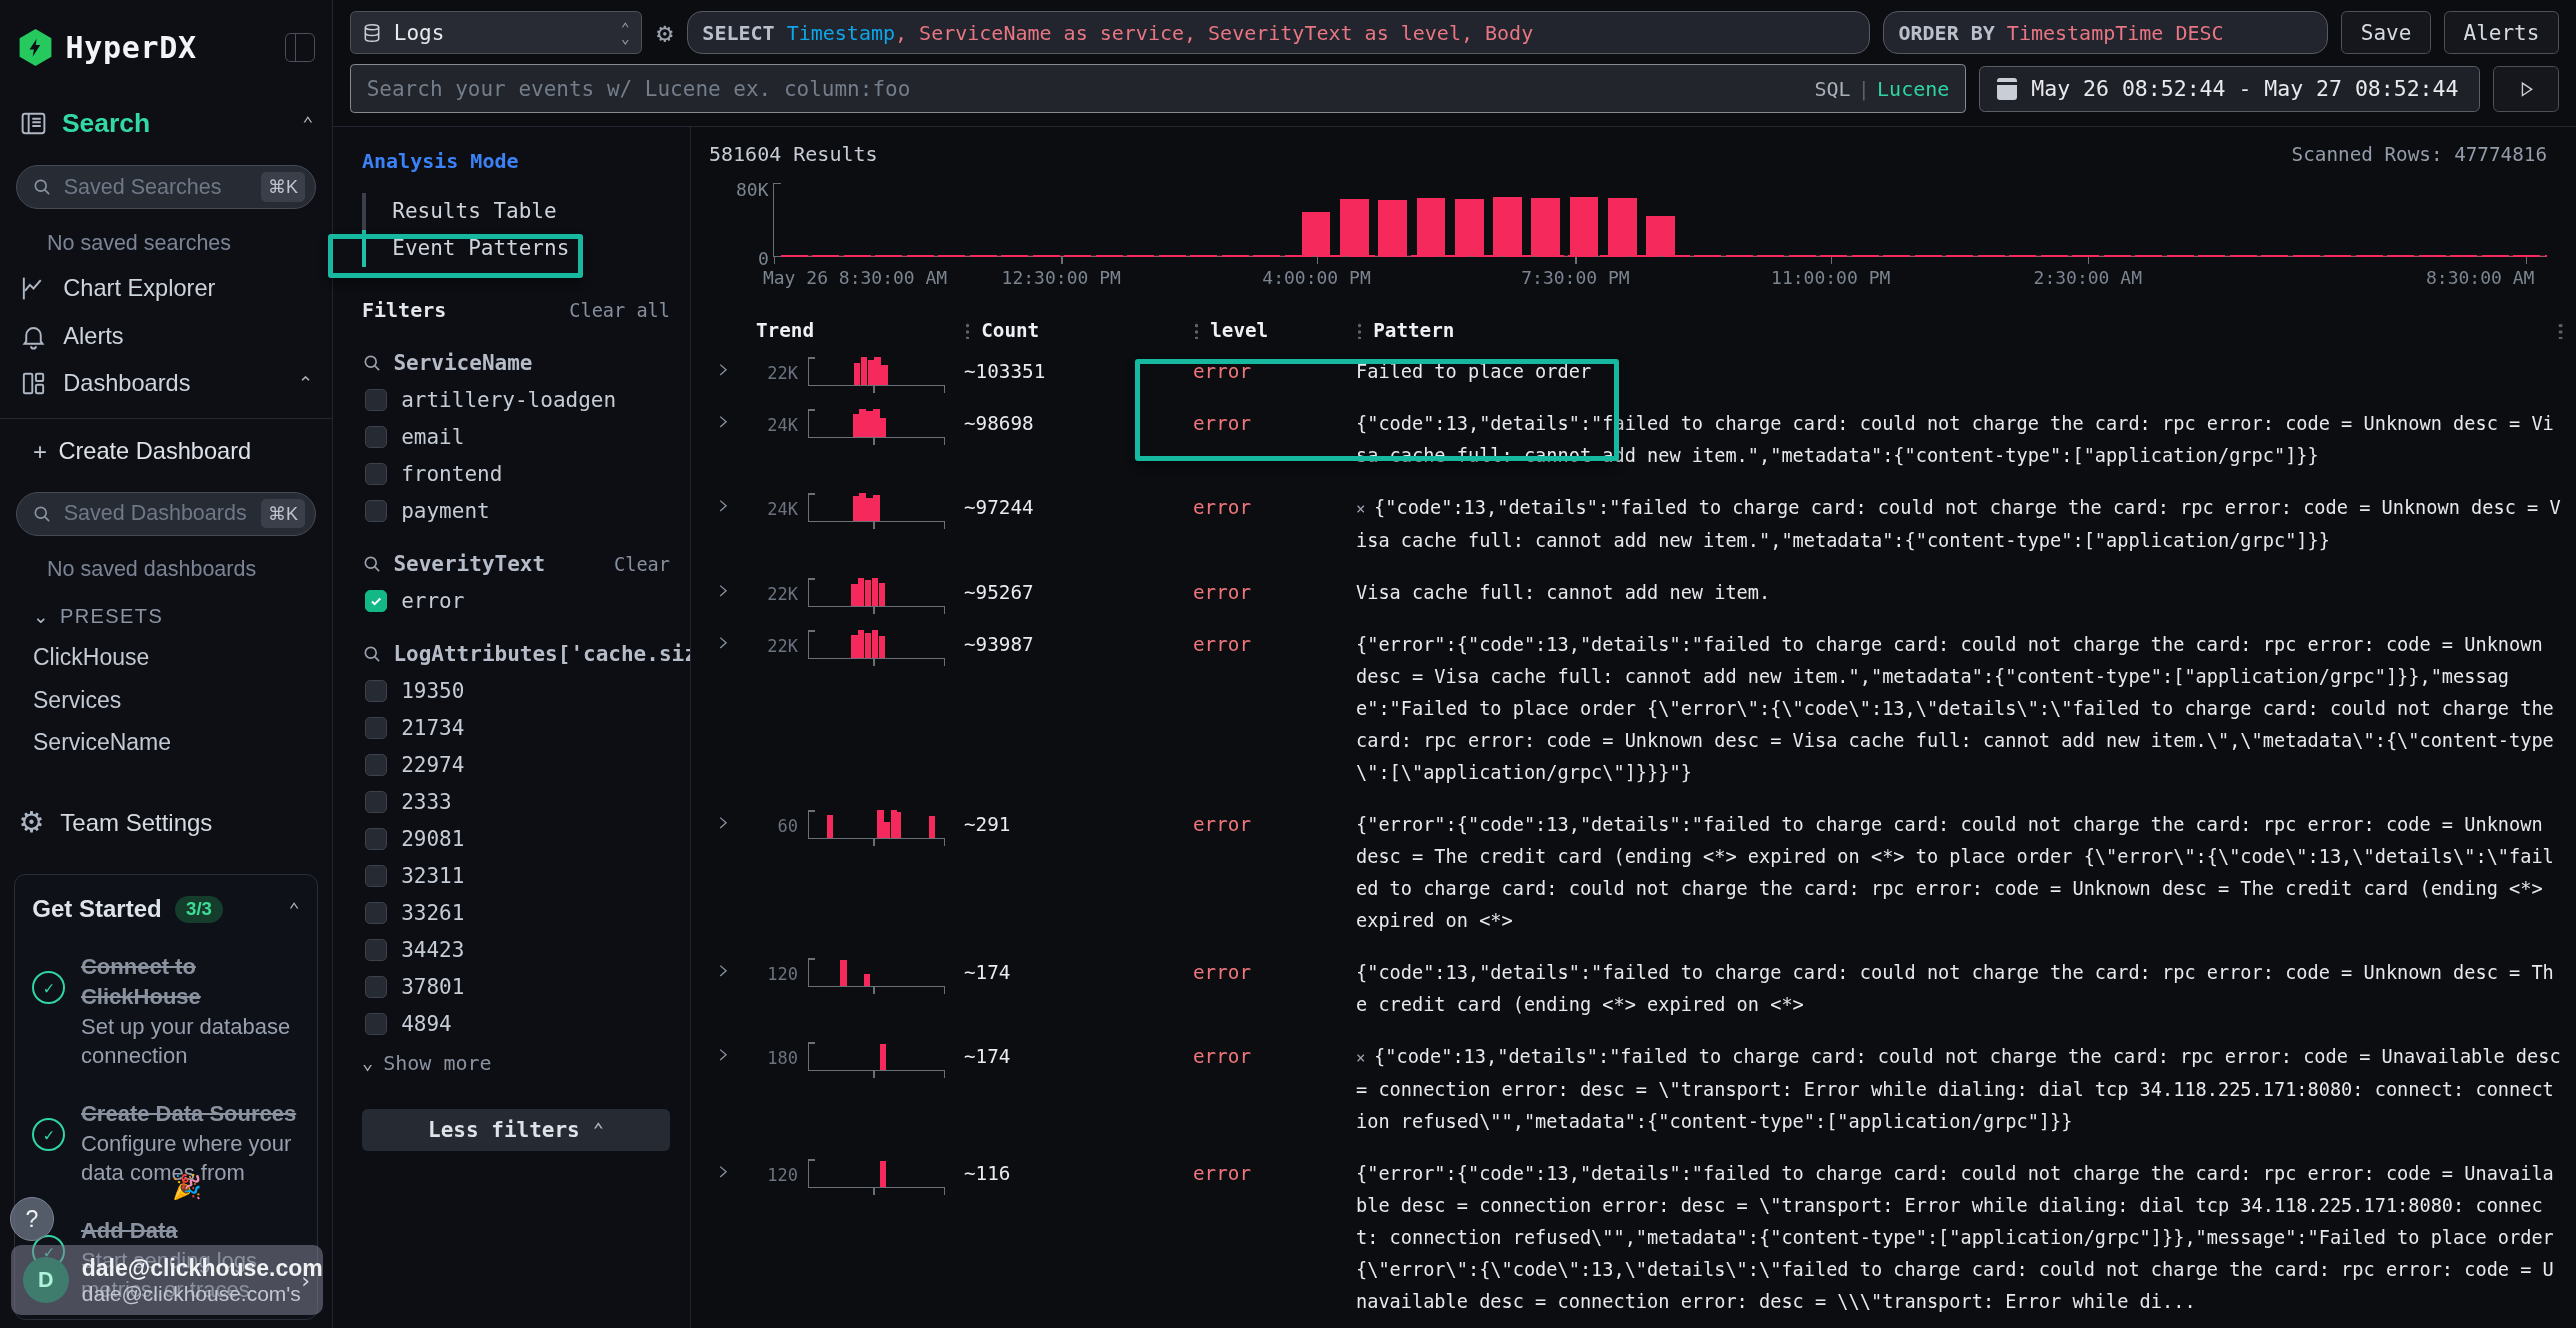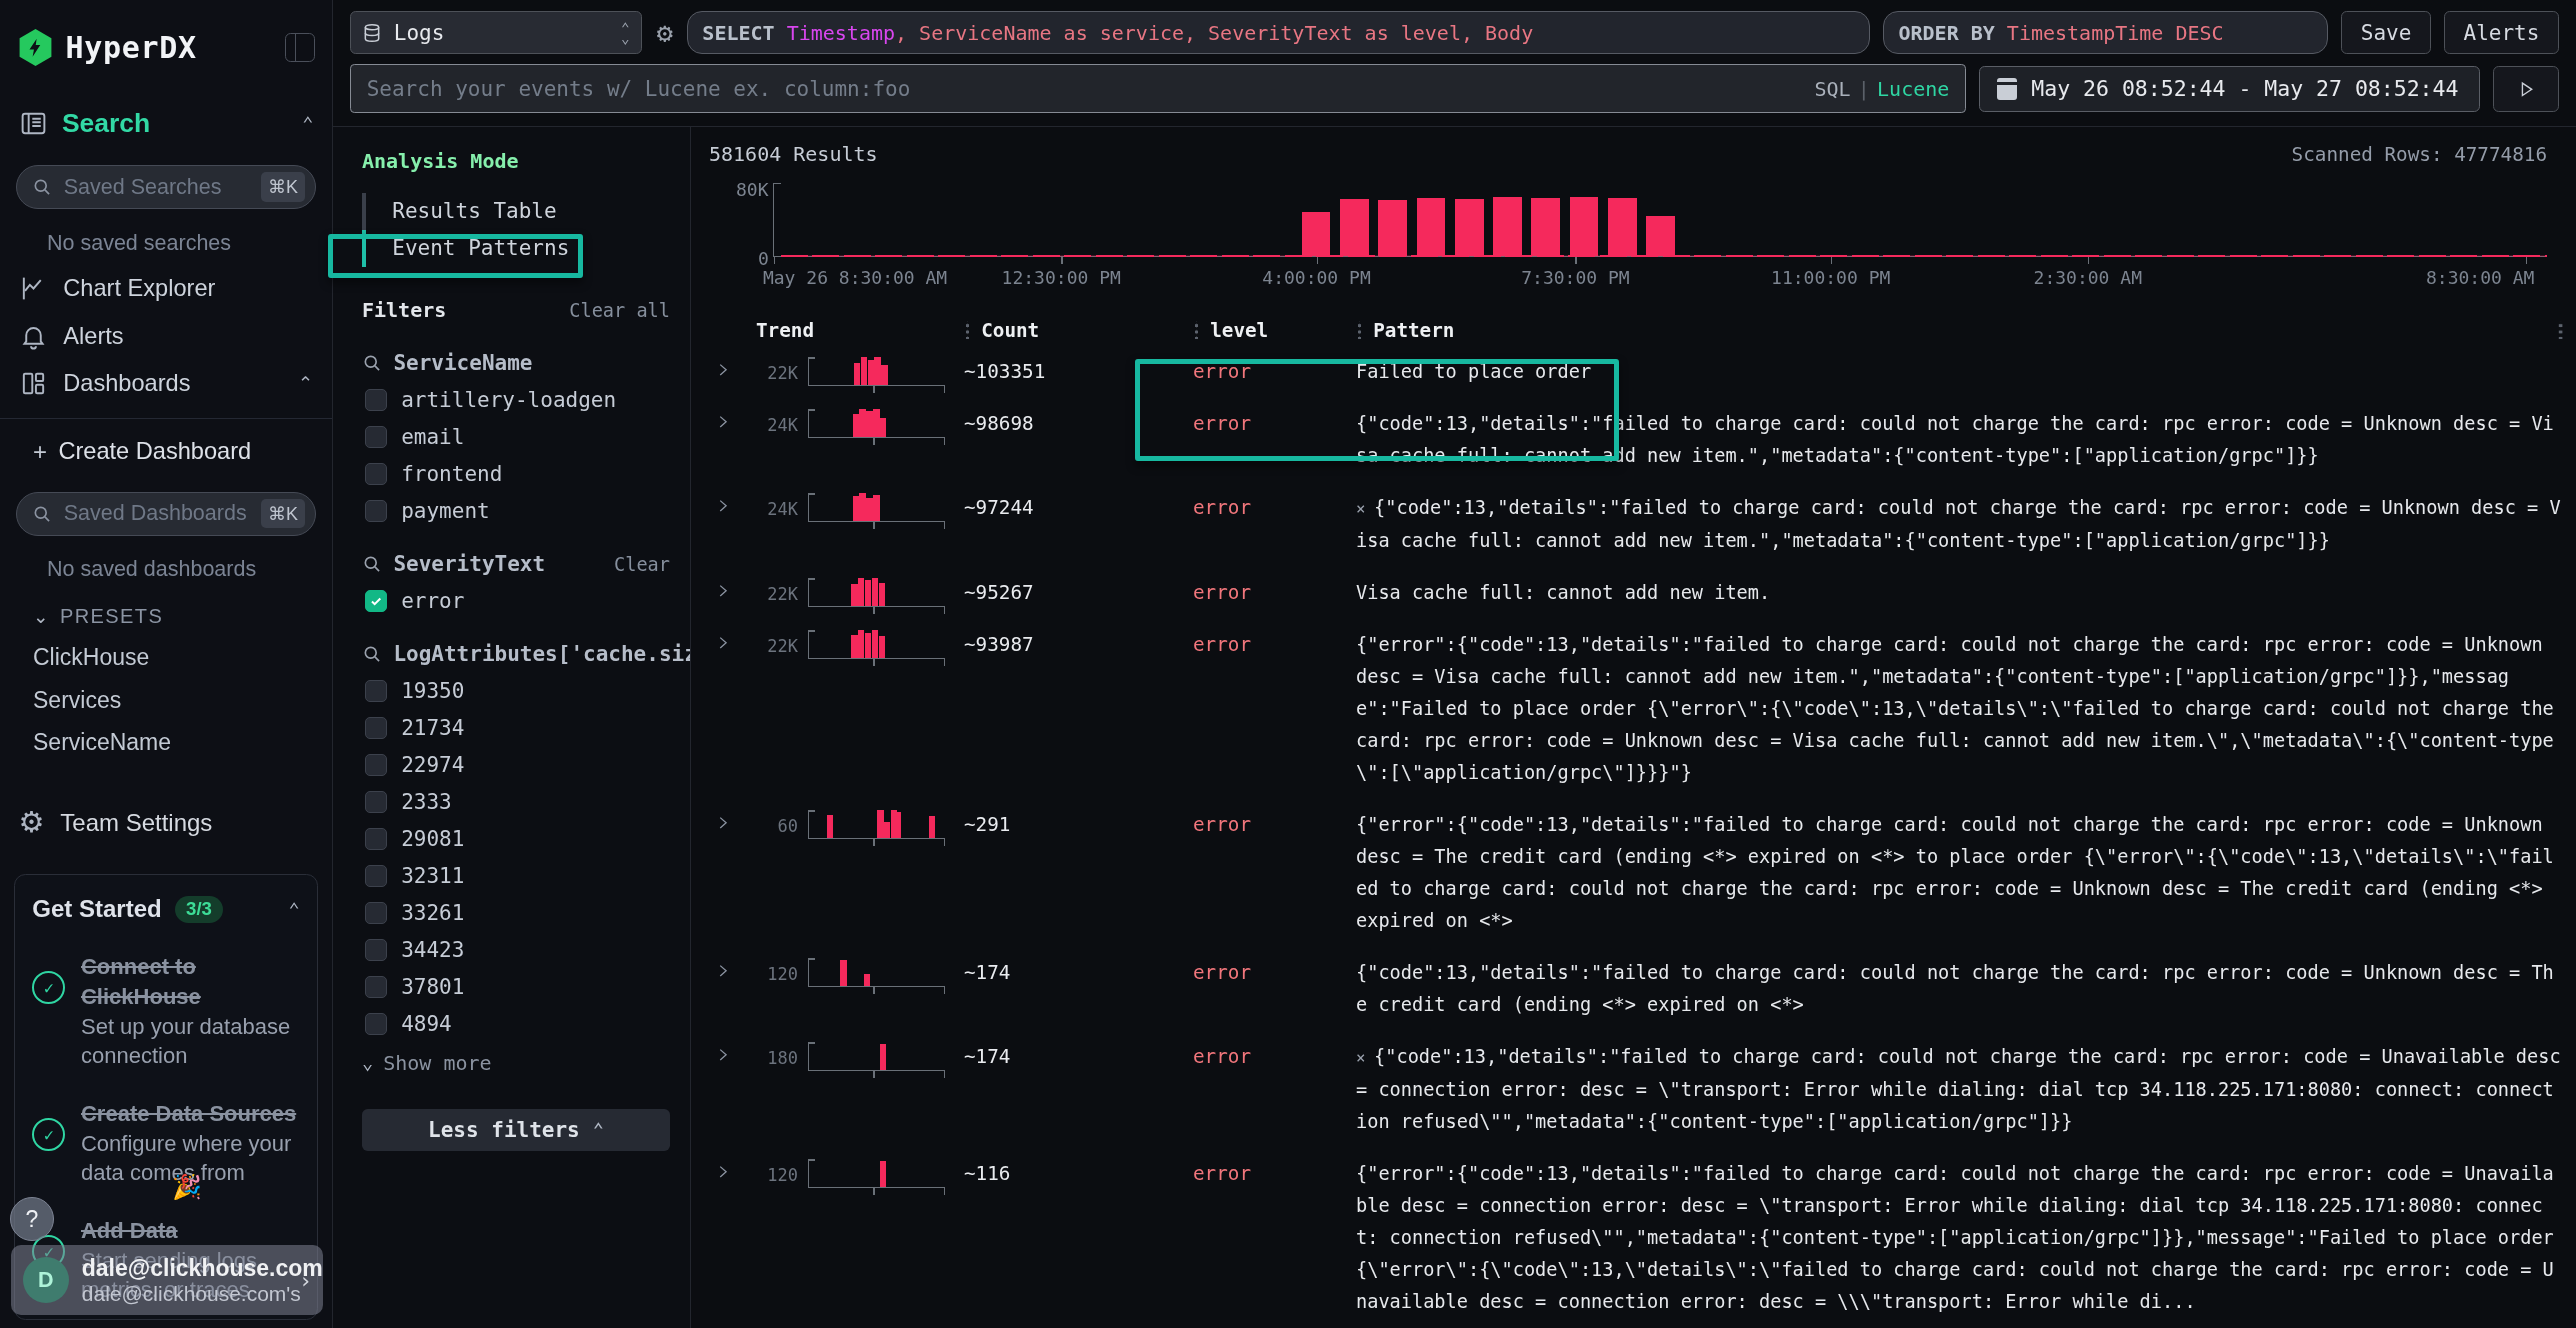--- a/index.html
+++ b/index.html
@@ -72,21 +72,21 @@
   .src-select { width:292px; height:43px; background:#282b33; border:1.4px solid #4d5158; border-radius:5.7px;
                 display:flex; align-items:center; gap:11.4px; padding:0 11.4px; }
   .src-select .lbl { color:#e8eaee; font-size:21px; flex:1; }
   .updown { color:#9aa1ac; font-size:14.3px; line-height:10px; text-align:center; }
   .gear-btn { color:#9aa1ac; font-size:27px; padding:0 1.4px; }
   .code-input { height:43px; background:#22252d; border:1.4px solid #565a63; border-radius:15px;
                 display:flex; align-items:center; padding:0 14.3px; font-size:20px; white-space:nowrap; overflow:hidden; }
   .sel-input { flex:1; }
   .ord-input { width:445px; flex:0 0 445px; }
   .kw { color:#b9c0cb; font-weight:bold; }
-  .fld-purple { color:#d946ef; }
+  .fld-purple { color:#0ea5e9; }
   .fld-pink { color:#e87683; }
   .tb-btn { height:43px; background:#15171d; border:1.4px solid #4d5158; border-radius:5.7px; color:#d7dbe2;
             font-size:21px; display:flex; align-items:center; justify-content:center; padding:0 18.6px; }
   .search-row-input { flex:1; height:49px; background:#22252b; border:1.4px solid #868b94; border-radius:4.3px;
                       display:flex; align-items:center; padding:0 15.7px; }
   .search-row-input .ph { color:#747d8a; font-size:21px; flex:1; }
   .lang-toggle { font-size:20px; white-space:nowrap; }
   .lang-sql { color:#aab1bb; }
   .lang-sep { color:#5b6169; padding:0 7.2px; }
   .lang-lucene { color:#2fd6a3; }
@@ -96,21 +96,21 @@
   .cal-icon { width:20px; height:21.5px; background:#c9ced6; border-radius:2.9px; position:relative; }
   .cal-icon::before { content:''; position:absolute; top:4.3px; left:0; right:0; height:2.1px; background:#1e2127; }
   .play-btn { width:66px; flex:0 0 66px; height:46px; background:#15171d; border:1.4px solid #4d5158;
               border-radius:5.7px; display:flex; align-items:center; justify-content:center; color:#c9ced6; }
 
   .content { flex:1; display:flex; min-height:0; }
 
   
   .panel2 { width:358px; flex:0 0 358px; border-right:0.7px solid #23262e; padding:21.5px 20px 0 29px;
             background:#0c0e13; overflow:hidden; }
-  .p2-title { color:#86efac; font-size:20px; font-weight:bold; }
+  .p2-title { color:#3b82f6; font-size:20px; font-weight:bold; }
   .modes { margin-top:20px; }
   .mode-item { display:flex; align-items:center; height:37px; }
   .mode-bar { width:4.3px; height:100%; background:#3a3f4a; margin-right:26px; }
   .mode-item.active .mode-bar { background:#1fbfa8; }
   .mode-lbl { color:#cfd4dc; font-size:21px; }
   .filters-head { display:flex; align-items:baseline; margin-top:31.5px; }
   .filters-title { color:#e3e6eb; font-size:20px; font-weight:bold; flex:1; }
   .clear-link { color:#868f9d; font-size:18.6px; }
   .fgroup { margin-top:29px; }
   .fgroup-head { display:flex; align-items:center; gap:11.4px; }

